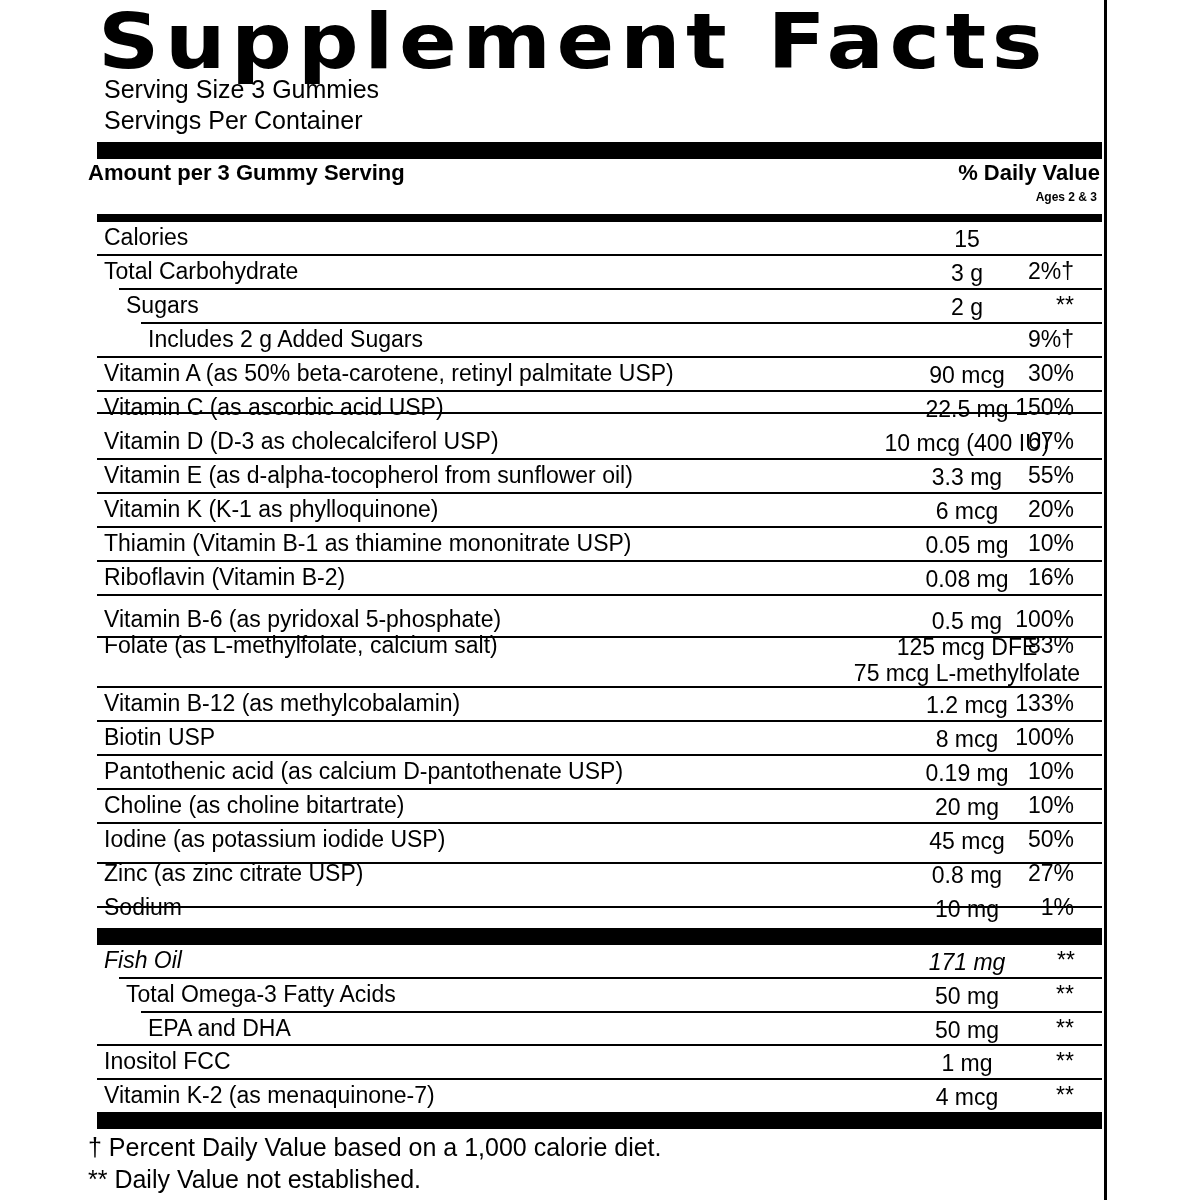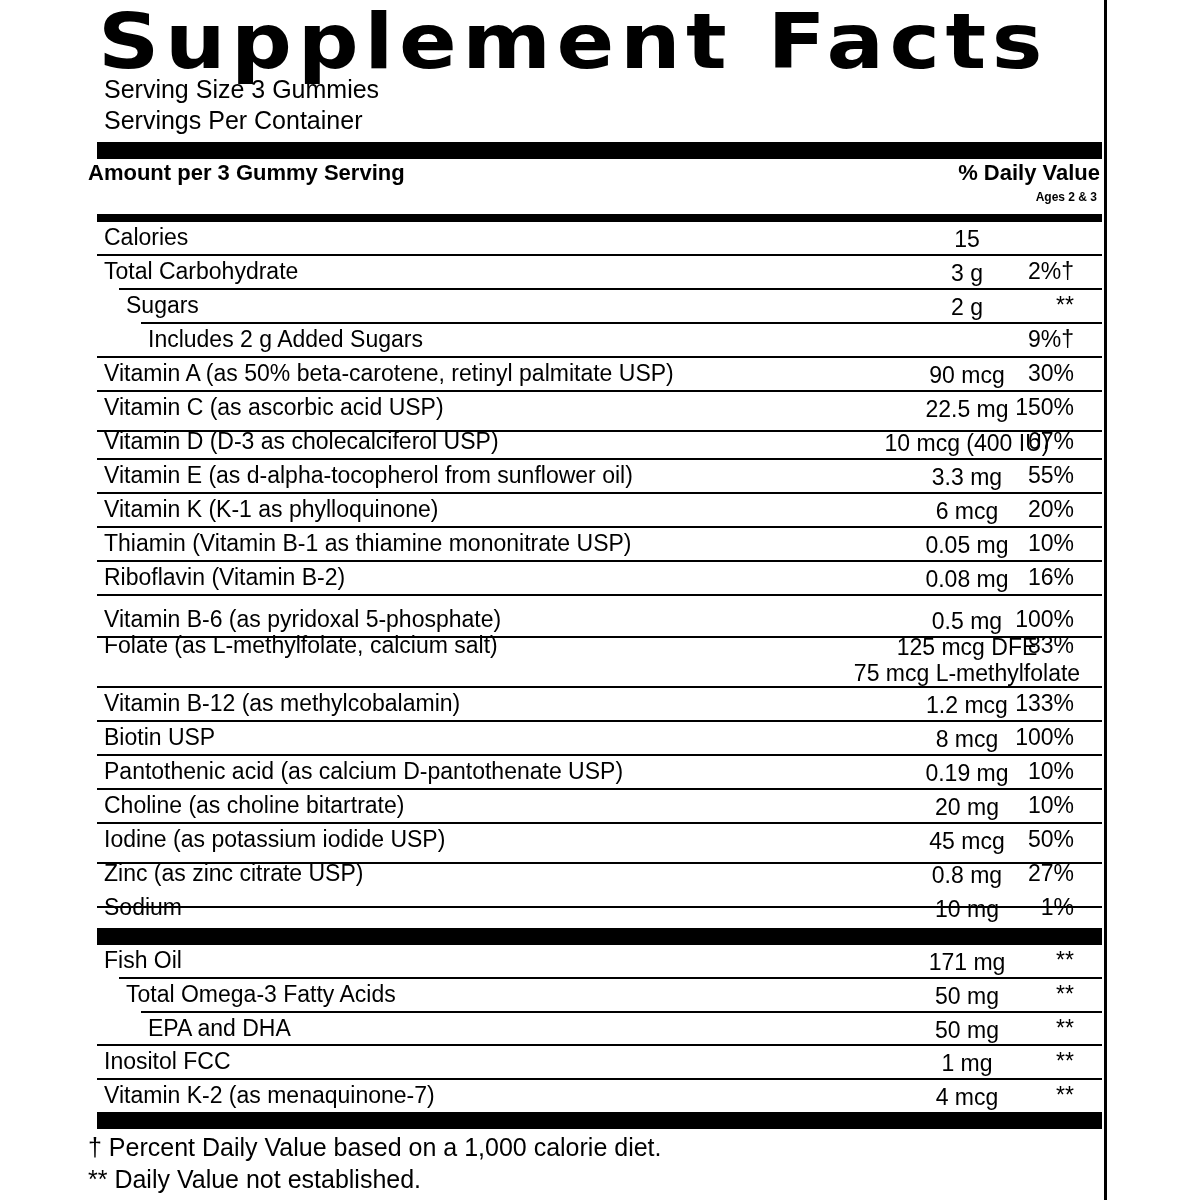--- a/index.html
+++ b/index.html
@@ -67,21 +67,21 @@
       <div class="line" style="left: 0px;"></div>
     </div>
     <div class="row" style="top: 358px; height: 34px;">
       <div class="cell-name" style="left: 7px;">Vitamin A (as 50% beta-carotene, retinyl palmitate USP)</div>
       <div class="cell-amt" style="top: 4px;">
         <div>90 mcg</div>
       </div>
       <div class="cell-dv">30%</div>
       <div class="line" style="left: 0px;"></div>
     </div>
-    <div class="row" style="top: 392px; height: 40px;">
+    <div class="row" style="top: 392px; height: 22px;">
       <div class="cell-name" style="left: 7px;">Vitamin C (as ascorbic acid USP)</div>
       <div class="cell-amt" style="top: 4px;">
         <div>22.5 mg</div>
       </div>
       <div class="cell-dv">150%</div>
       <div class="line" style="left: 0px;"></div>
     </div>
     <div class="row" style="top: 426px; height: 34px;">
       <div class="cell-name" style="left: 7px;">Vitamin D (D-3 as cholecalciferol USP)</div>
       <div class="cell-amt" style="top: 4px;">
@@ -192,21 +192,21 @@
       <div class="cell-amt" style="top: 4px;">
         <div>10 mg</div>
       </div>
       <div class="cell-dv">1%</div>
     </div>
   </div>
 
 <div class="thickbar" style="top:928px;height:17px"></div>
 
 <div id="rows2">
-    <div class="row" style="top: 945px; height: 34px;">
+    <div class="row" style="top: 945px; height: 34px; font-style: italic;">
       <div class="cell-name" style="left: 7px;">Fish Oil</div>
       <div class="cell-amt" style="top: 4px;">
         <div>171 mg</div>
       </div>
       <div class="cell-dv">**</div>
       <div class="line" style="left: 22px;"></div>
     </div>
     <div class="row" style="top: 979px; height: 34px;">
       <div class="cell-name" style="left: 29px;">Total Omega-3 Fatty Acids</div>
       <div class="cell-amt" style="top: 4px;">

